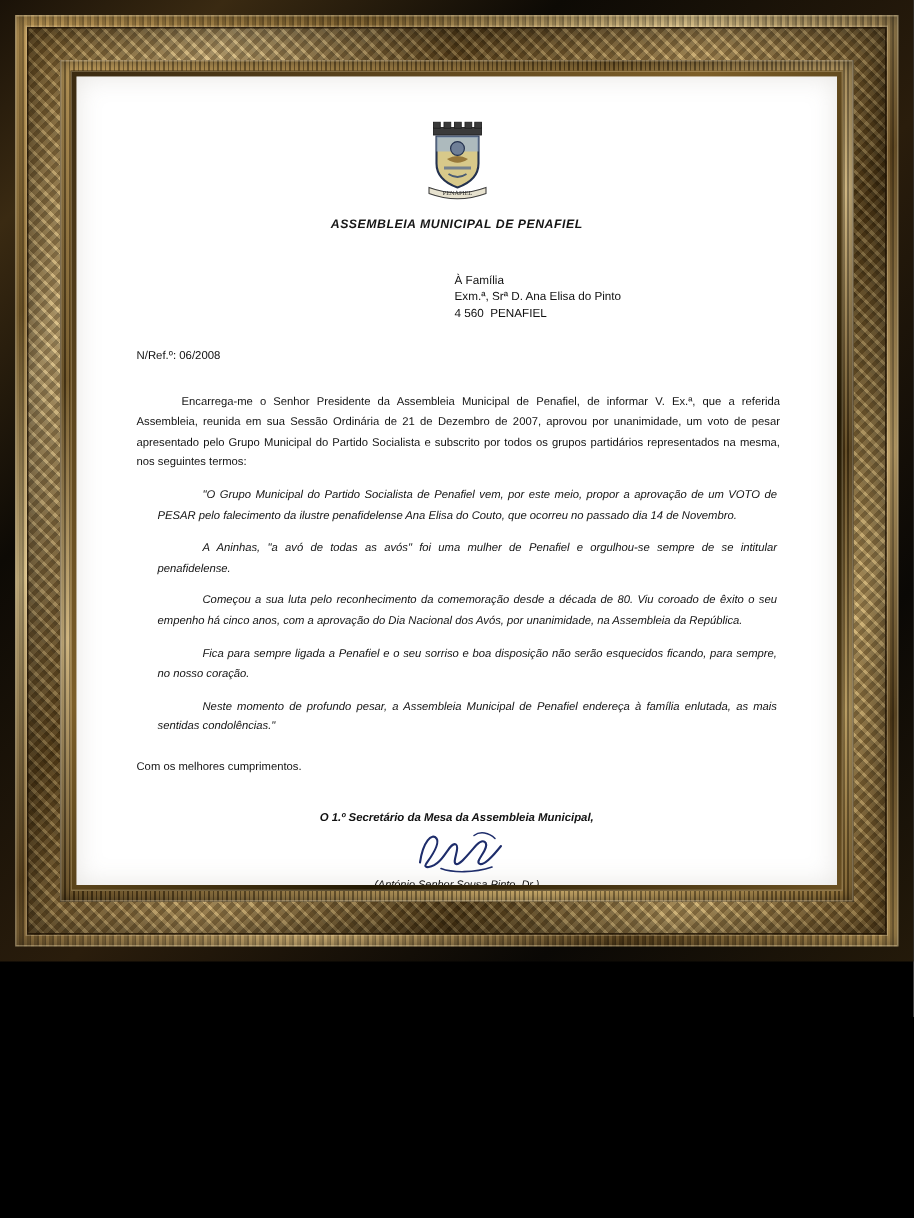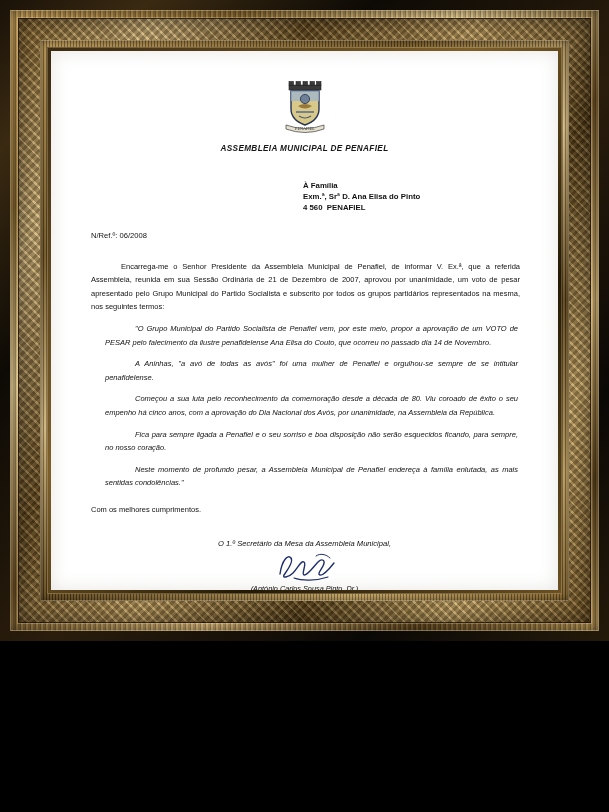--- a/index.html
+++ b/index.html
@@ -115,21 +115,21 @@
     font-style: italic;
     letter-spacing: 0.35px;
     color: #161616;
   }
 
   
   .address-block {
     margin-top: 27px;
     margin-left: 218px;
     font-size: 7.8px;
-    font-weight: bold;
+    font-weight: normal;
     line-height: 11.2px;
     color: #111;
   }
   .address-block .line { white-space: pre; }
 
   
   .ref-block {
     margin-top: 14px;
     margin-left: 6px;
     font-size: 7.6px;
@@ -160,21 +160,21 @@
     text-indent: 0;
     margin-top: 13px;
     font-style: normal;
   }
 
   
   .sign-title {
     margin-top: 22px;
     text-align: center;
     font-size: 7.6px;
-    font-weight: normal;
+    font-weight: bold;
     font-style: italic;
     color: #111;
   }
   .sign-scribble {
     height: 38px;
     text-align: center;
     position: relative;
   }
   .sign-scribble svg { display: block; margin: 0 auto; }
   .sign-name {
@@ -244,21 +244,21 @@
             </div>
 
             <div class="sign-title">O 1.º Secretário da Mesa da Assembleia Municipal,</div>
             <div class="sign-scribble">
               <svg width="90" height="38" viewBox="0 0 90 38">
                 <path d="M20,26 C22,12 28,6 31,10 C34,14 26,24 24,27 C22,30 28,30 33,25 C38,20 41,12 44,14 C47,16 41,26 44,27 C47,28 54,18 58,14 C62,10 66,12 63,18 C61,22 57,26 60,27 C63,28 70,20 74,15" fill="none" stroke="#1e2d6b" stroke-width="1.4" stroke-linecap="round"></path>
                 <path d="M34,30 C42,33 56,33 68,29" fill="none" stroke="#1e2d6b" stroke-width="1.1" stroke-linecap="round"></path>
                 <path d="M56,8 C60,5 66,6 70,10" fill="none" stroke="#1e2d6b" stroke-width="1" stroke-linecap="round"></path>
               </svg>
             </div>
-            <div class="sign-name">(António Carlos Sousa Pinto. Dr.)</div>
+            <div class="sign-name">(António Senhor Sousa Pinto. Dr.)</div>
 
           </div>
 
         </div>
       </div>
     </div>
   </div>
 </div>
 
 </body></html>

